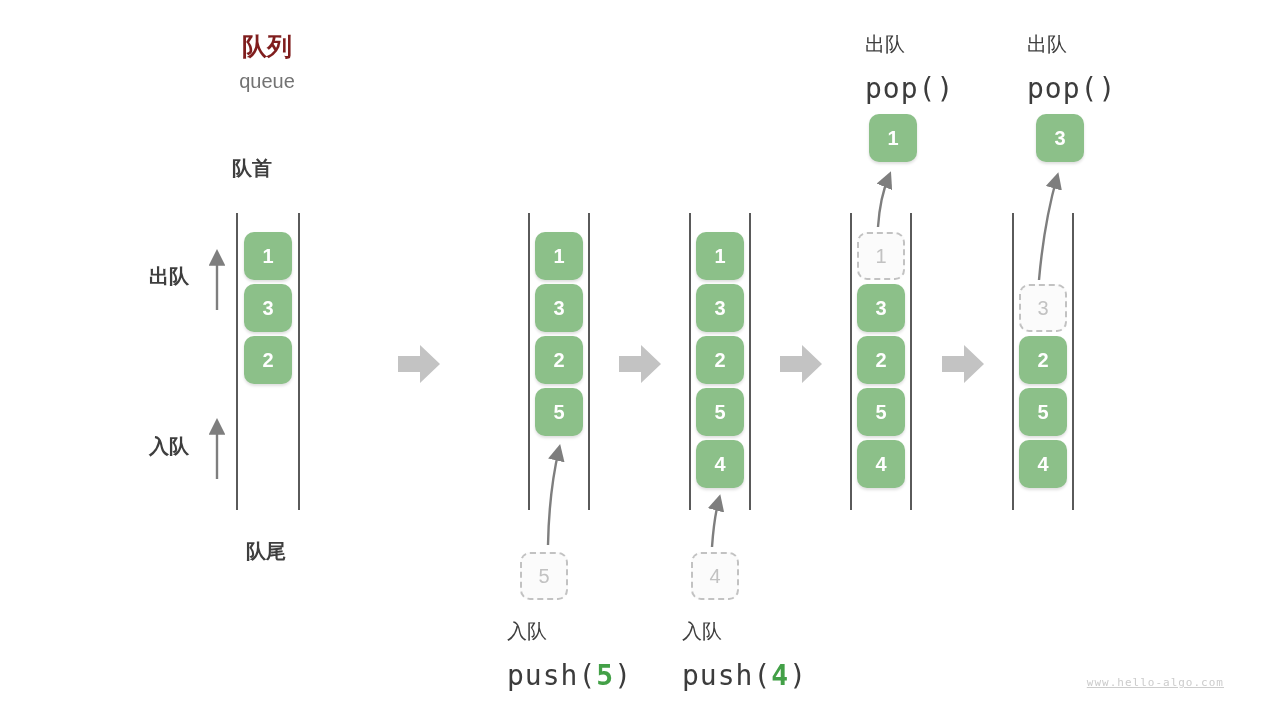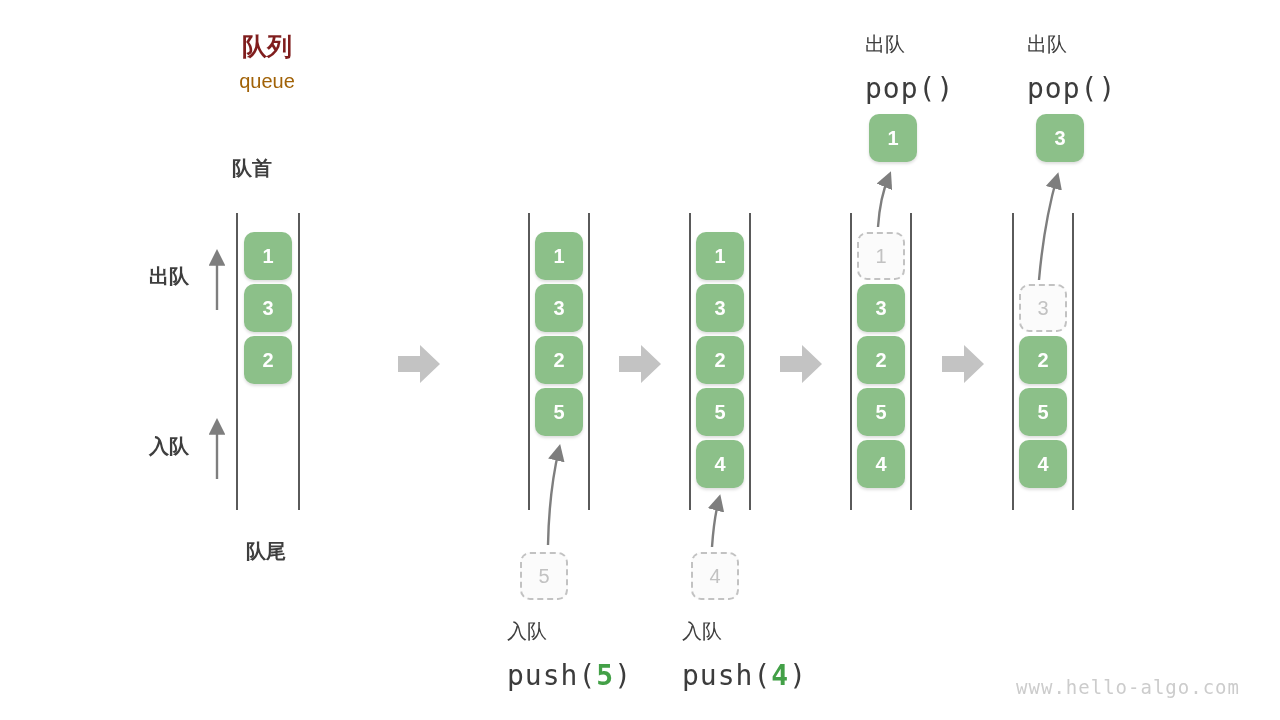--- a/index.html
+++ b/index.html
@@ -19,32 +19,32 @@
   .ghost{
     position:absolute;width:48px;height:48px;border-radius:10px;box-sizing:border-box;
     background:#fbfbfb;border:2px dashed #c2c2c2;color:#c2c2c2;
     font-size:20px;font-weight:400;
     display:flex;align-items:center;justify-content:center;
   }
   .zh{position:absolute;font-size:20px;white-space:nowrap;}
   .bold{font-weight:bold;}
   .center{transform:translateX(-50%);}
   .title-zh{font-size:25px;font-weight:bold;color:#7f1d1d;}
-  .title-en{font-size:20px;color:#a16207;}
+  .title-en{font-size:20px;color:#737373;}
   .op{position:absolute;white-space:nowrap;}
   .op .op-label{font-size:20px;color:#3e3e3e;}
   .op .op-code{
     margin-top:14px;font-family:"DejaVu Sans Mono","Liberation Mono",monospace;
     font-size:28px;color:#3c3c3c;letter-spacing:1px;
   }
   .op .op-arg{color:#43a047;font-weight:bold;}
   .watermark{
-    position:absolute;right:40px;top:676px;
+    position:absolute;right:56px;top:676px;
     font-family:"DejaVu Sans Mono","Liberation Mono",monospace;
-    font-size:19px;color:#cccccc;letter-spacing:1px;
+    font-size:11px;color:#cccccc;letter-spacing:1px;text-decoration:underline;
   }
 </style>
 </head>
 <body>
 
 <div class="canvas">
 
   <svg class="overlay" viewBox="0 0 1280 720">
     <defs>
       <marker id="ah" viewBox="0 0 10 10" refX="7" refY="5" markerWidth="7" markerHeight="7" orient="auto-start-reverse">

